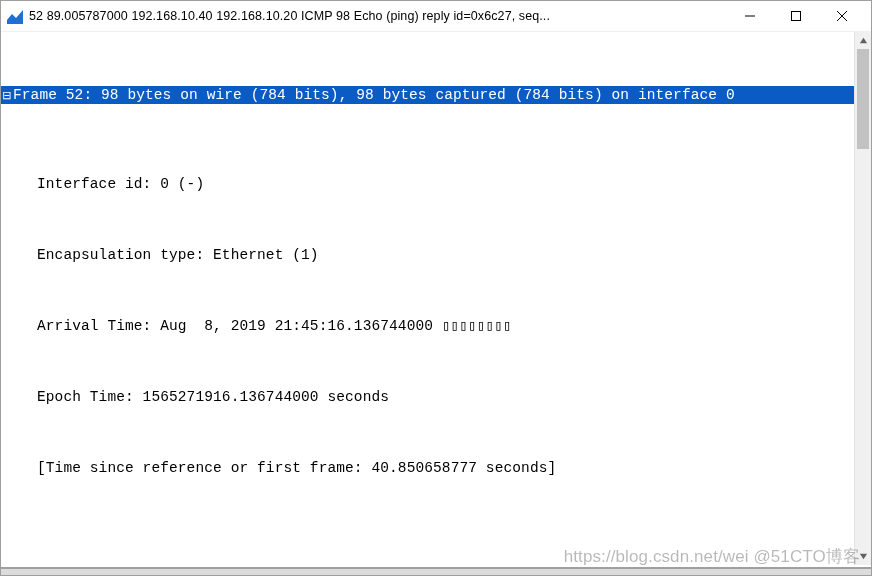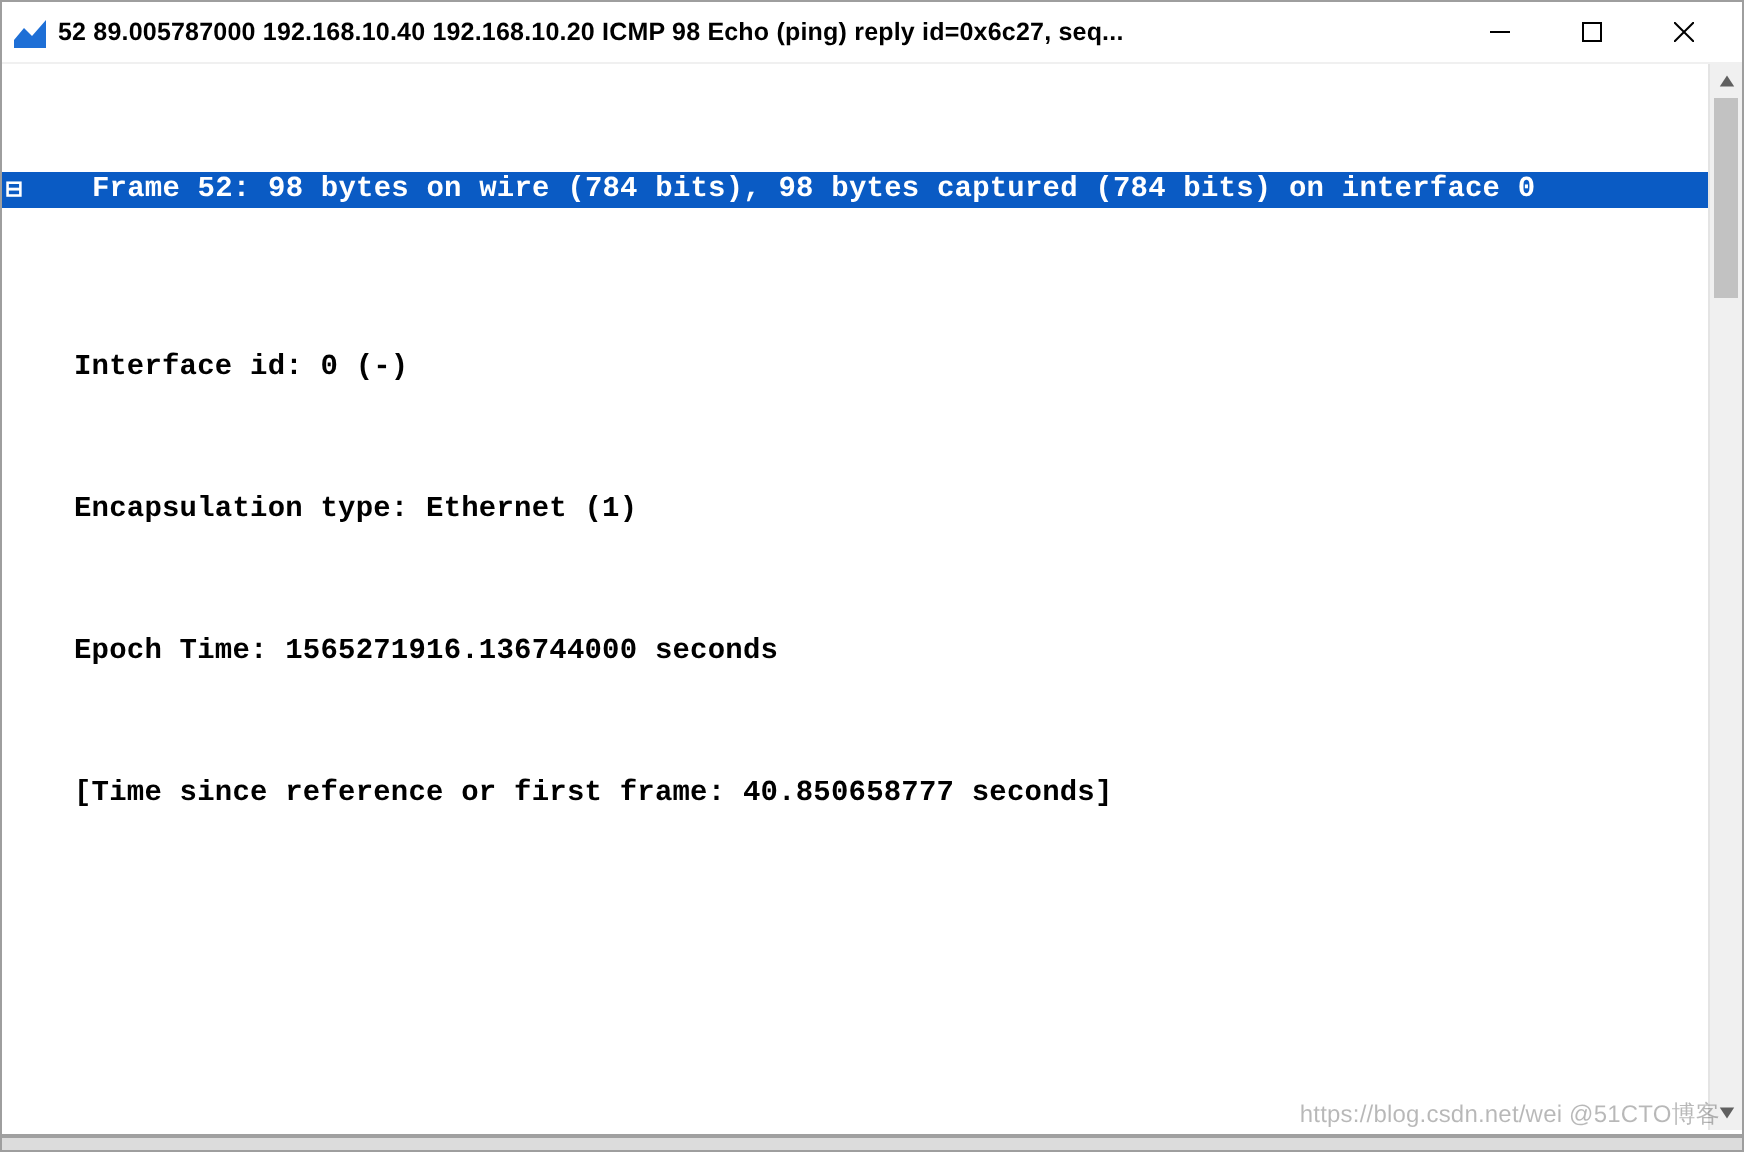--- a/index.html
+++ b/index.html
@@ -1,41 +1,41 @@
 <!DOCTYPE html>
 <html><head>
 <meta charset="utf-8">
 <style>
   * { margin: 0; padding: 0; box-sizing: border-box; }
   html, body { width: 872px; height: 576px; font-family: "Lucida Console", "Courier New", monospace; font-size: 14.5px; line-height: 18px; background: #ffffff; color: #000000; overflow: hidden; letter-spacing: 0.1px; }
-  .window { width: 100%; height: 100%; display: flex; flex-direction: column; border: 1px solid #9e9e9e; font-weight: bold; }
+  .window { width: 100%; height: 100%; display: flex; flex-direction: column; border: 1px solid #9e9e9e; }
   .titlebar { height: 30px; background: #ffffff; display: flex; align-items: center; padding: 0 6px; font-family: "Segoe UI", Arial, sans-serif; font-size: 12.5px; color: #000; }
   .title-icon svg { width: 16px; height: 16px; display: block; margin-right: 6px; }
   .title-text { flex: 1; white-space: nowrap; overflow: hidden; text-overflow: ellipsis; }
   .win-controls { display: flex; gap: 0; }
   .win-btn { width: 46px; height: 30px; display: flex; align-items: center; justify-content: center; font-family: Arial, sans-serif; font-size: 13px; cursor: default; }
   .win-btn svg { width: 10px; height: 10px; stroke: #000; stroke-width: 1; fill: none; }
   .thin-sep { height: 1px; background: #f0f0f0; }
   .content { flex: 1; display: flex; overflow: hidden; }
   .tree { flex: 1; overflow: hidden; white-space: pre; }
   .row { display: flex; align-items: flex-start; }
   .gutter { width: 12px; flex: 0 0 12px; display: flex; align-items: center; justify-content: center; color: #808080; font-family: Arial, sans-serif; font-size: 11px; line-height: 18px; user-select: none; }
   .txt { flex: 1; white-space: pre; }
   .selected { background: #0a5bc4; color: #ffffff; }
   .selected .gutter { color: #ffffff; }
   .indent1 { padding-left: 24px; margin-top: 17px; }
-  .lvl0 { padding-left: 0; margin-left: 33px; }
+  .lvl0 { padding-left: 0; }
   .vscroll { width: 17px; flex: 0 0 17px; background: #f0f0f0; display: flex; flex-direction: column; border-left: 1px solid #e4e4e4; }
   .sbtn { height: 17px; display: flex; align-items: center; justify-content: center; }
   .sbtn svg { width: 9px; height: 9px; fill: #606060; }
   .strack { flex: 1; position: relative; }
   .thumb { position: absolute; left: 2px; right: 2px; top: 0; height: 100px; background: #c2c2c2; }
   .footer { height: 6px; background: #dcdcdc; }
   .hr-bottom { height: 2px; background: #a0a0a0; margin-top: 2px; }
-  .watermark { position: absolute; right: 12px; bottom: 10px; font-family: Arial, sans-serif; font-size: 12px; color: rgba(0,0,0,0.28); pointer-events: none; }
+  .watermark { position: absolute; right: 12px; bottom: 10px; font-family: Arial, sans-serif; font-size: 17px; color: rgba(0,0,0,0.28); pointer-events: none; }
   .cjk-boxes { letter-spacing: 0; }
 </style>
 </head>
 <body>
 
 <div class="window">
   <div class="titlebar">
     <span class="title-icon">
       <svg viewBox="0 0 16 16">
           <path d="M0 12 L5 6 L9 10 L16 2 L16 16 L0 16 Z" fill="#1e6fd6"></path>
@@ -66,20 +66,21 @@
   <div class="content">
     <div class="tree">
 
       <div class="row selected">
         <span class="gutter">⊟</span>
         <span class="txt lvl0">Frame 52: 98 bytes on wire (784 bits), 98 bytes captured (784 bits) on interface 0</span>
       </div>
 
       <div class="row"><span class="gutter"></span><span class="txt indent1">Interface id: 0 (-)</span></div>
       <div class="row"><span class="gutter"></span><span class="txt indent1">Encapsulation type: Ethernet (1)</span></div>
+      <div class="row"><span class="gutter"></span><span class="txt indent1"><span>Arrival Time: Aug  8, 2019 21:45:16.136744000 </span><span class="cjk-boxes">▯▯▯▯▯▯▯▯</span></span></div>
       <div class="row"><span class="gutter"></span><span class="txt indent1">Epoch Time: 1565271916.136744000 seconds</span></div>
       <div class="row"><span class="gutter"></span><span class="txt indent1">[Time since reference or first frame: 40.850658777 seconds]</span></div>
       
       
       
       
       
       
       
       

